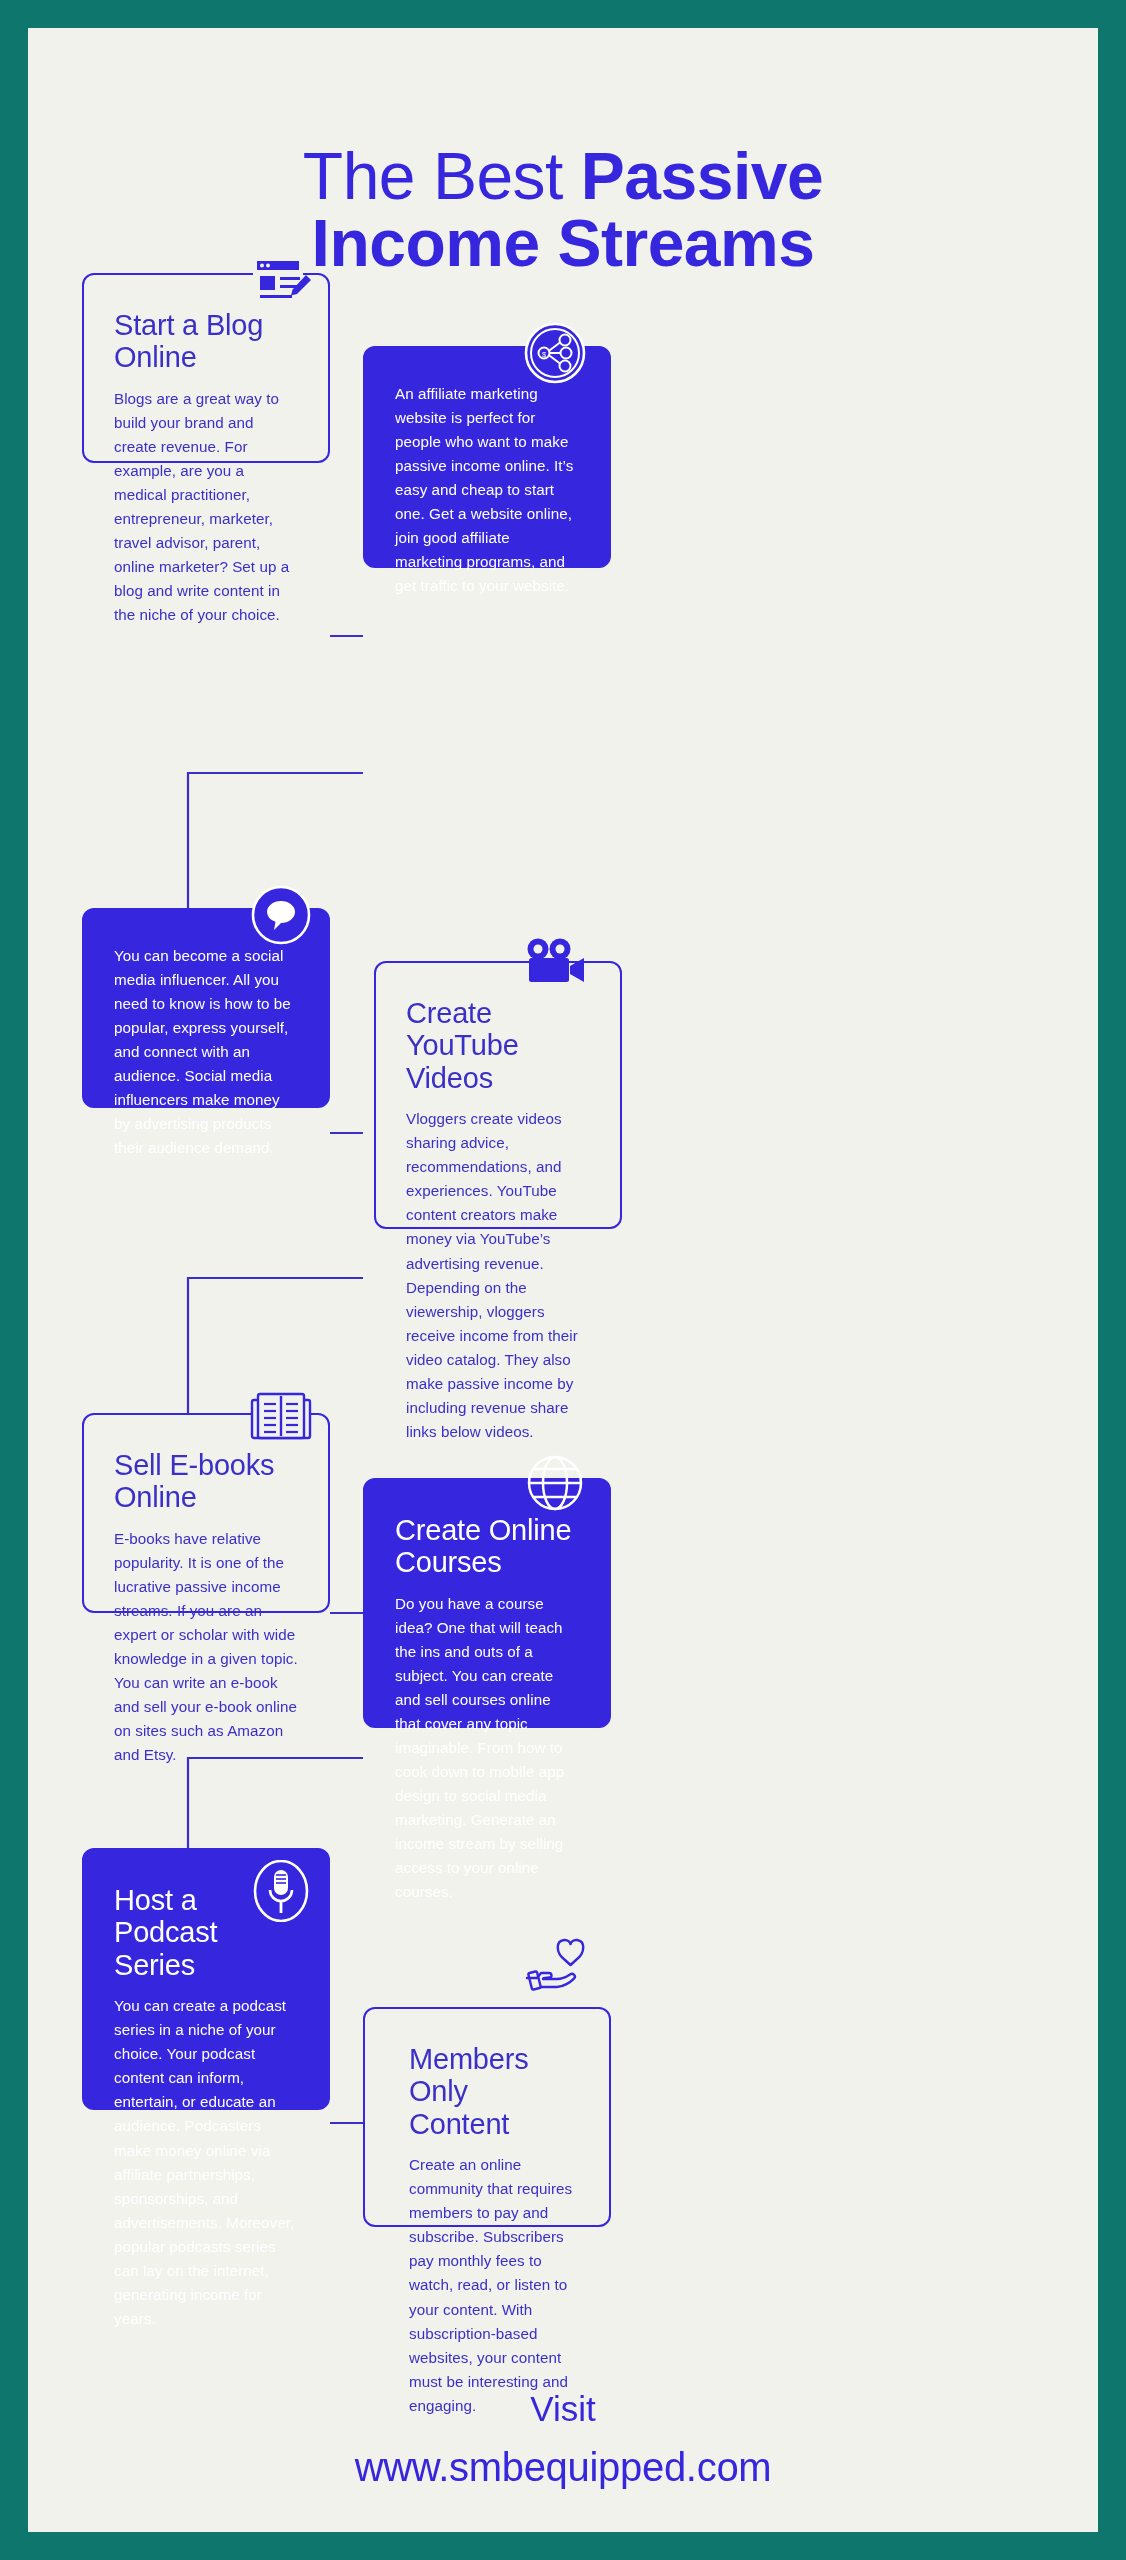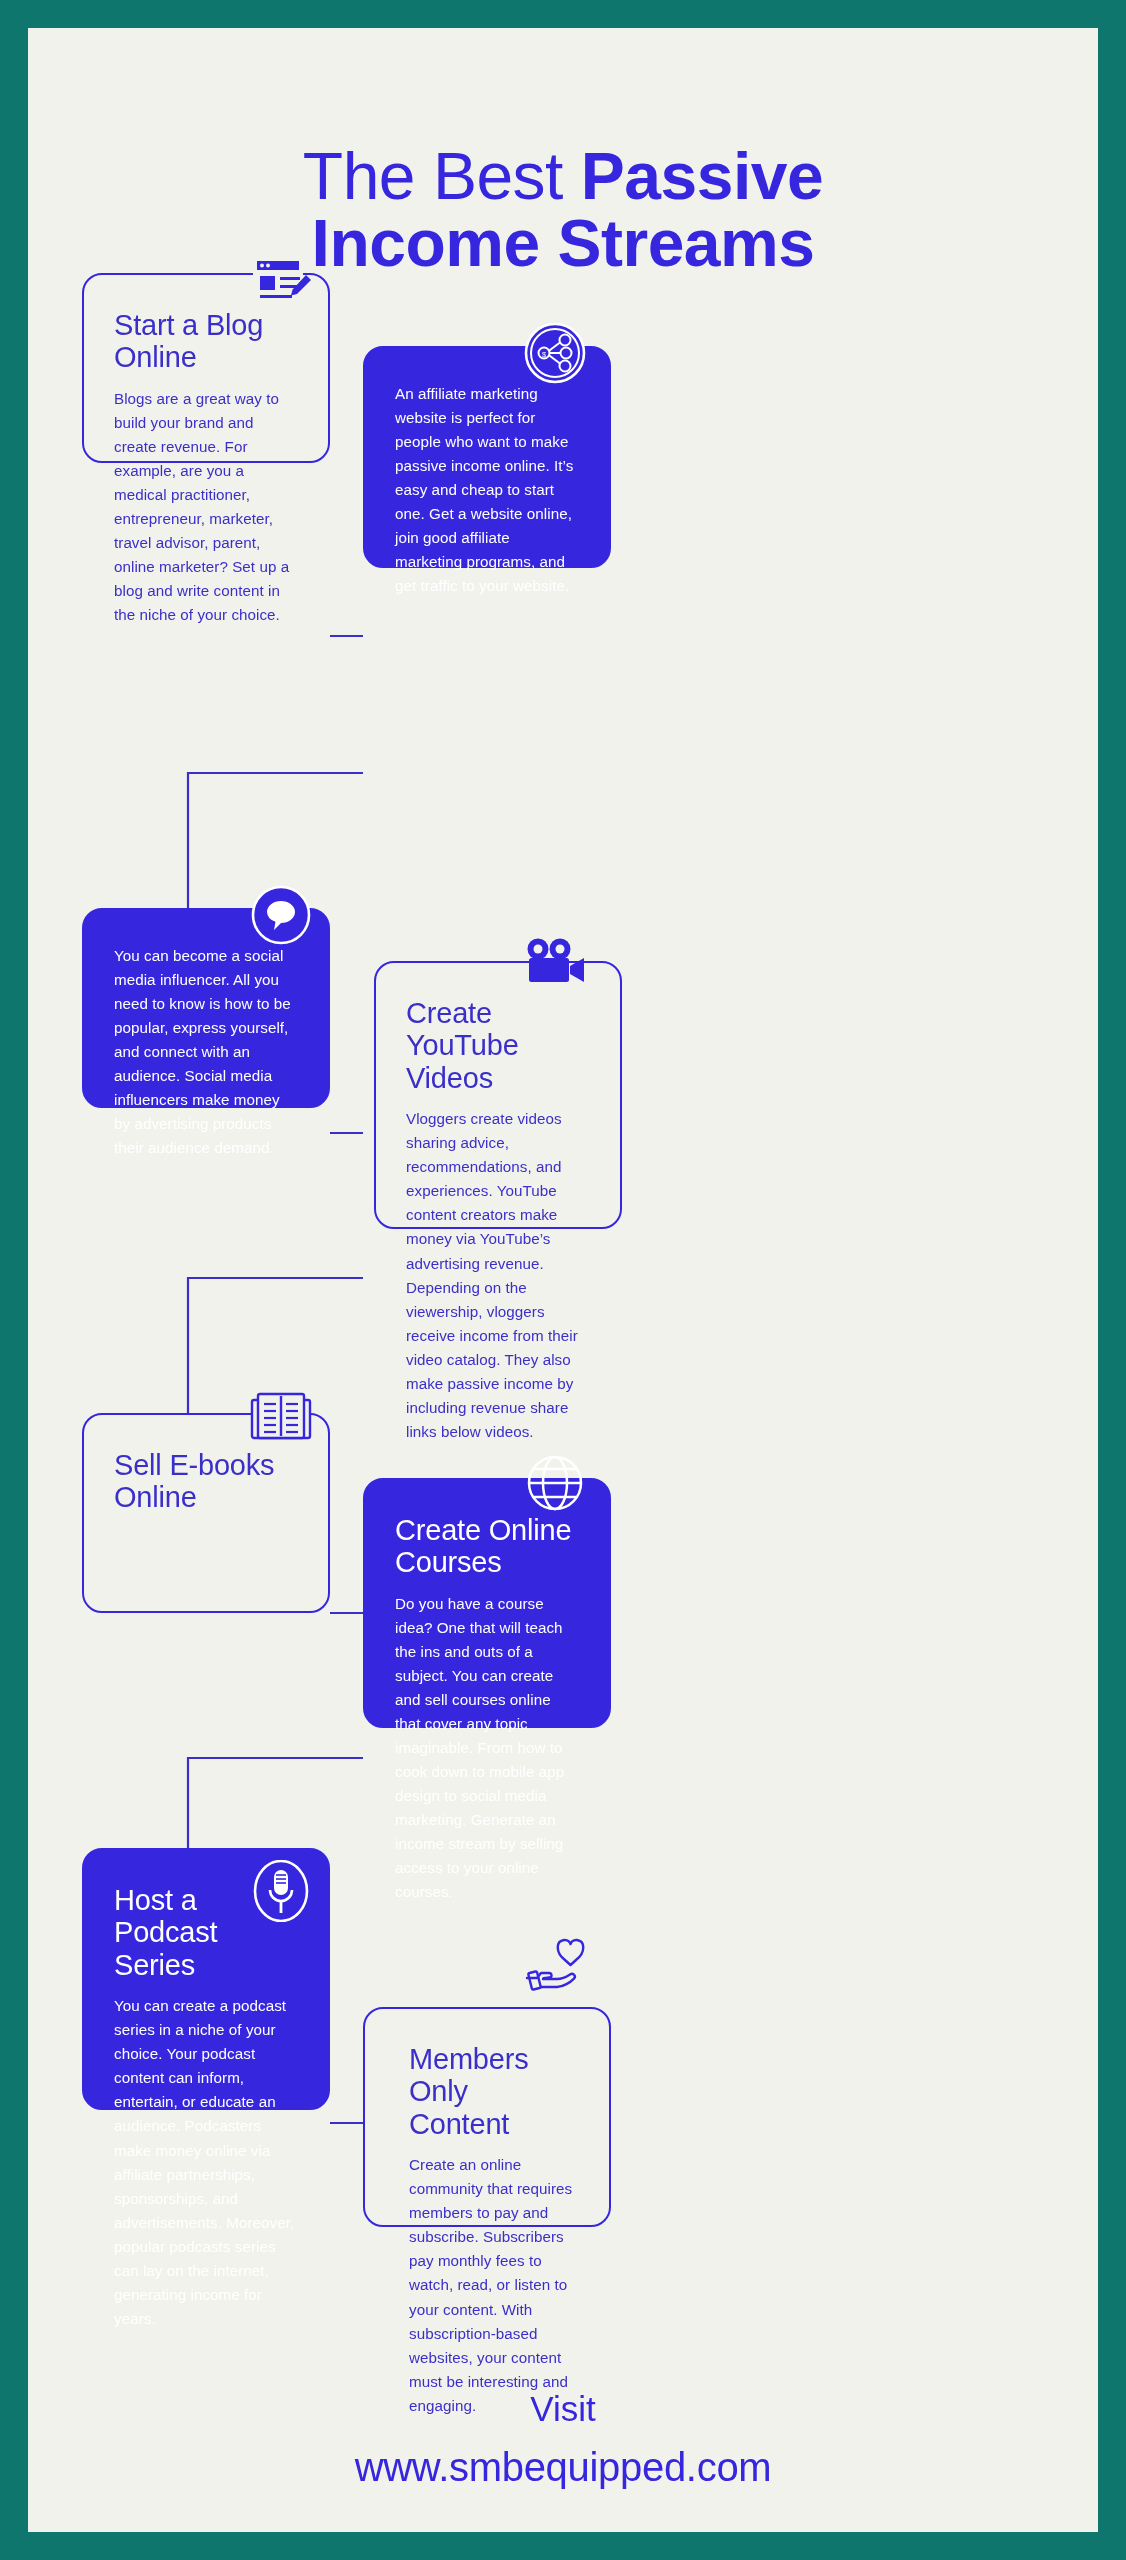--- a/index.html
+++ b/index.html
@@ -40,21 +40,21 @@
   .title-line { display: block; color: #3626DE; font-size: 66px; letter-spacing: -0.5px; }
   .t-light { font-weight: 300; }
   .t-bold  { font-weight: 700; }
 
   
   .wires { position: absolute; left: 0; top: 0; width: 1070px; height: 2504px; }
 
   
   .card {
     position: absolute;
-    border-radius: 20px;
+    border-radius: 12px;
     padding: 34px 30px 26px 30px;
   }
   .card.outline {
     background: #F2F2EC;
     border: 2.2px solid #3626DE;
   }
   .card.filled {
     background: #3626DE;
     border: 2.2px solid #3626DE;
   }
@@ -188,20 +188,21 @@
         <circle cx="38" cy="12" r="10.5" fill="#3626DE"></circle>
         <circle cx="38" cy="12" r="4.5" fill="#F2F2EC"></circle>
         <rect x="7" y="21" width="40" height="24" rx="2.5" fill="#3626DE"></rect>
         <path d="M48 29 L62 21 V45 L48 37 Z" fill="#3626DE"></path>
       </svg>
     </div>
 
     <div class="card outline" style="left:54px; top:1385px; width:248px; height:200px;">
       <div class="card-title">Sell E-books
 Online</div>
+      <div class="card-body">E-books have relative popularity. It is one of the lucrative passive income streams. If you are an expert or scholar with wide knowledge in a given topic. You can write an e-book and sell your e-book online on sites such as Amazon and Etsy.</div>
     </div>
     <div class="icon-wrap" style="left:216px; top:1352px;">
       <svg width="66" height="58" viewBox="0 0 66 58" stroke="#3626DE" stroke-width="2.4" fill="#F2F2EC">
         <rect x="4" y="12" width="58" height="38" rx="2"></rect>
         <rect x="10" y="6" width="46" height="44" rx="2"></rect>
         <line x1="33" y1="8" x2="33" y2="48"></line>
         <g stroke-width="2.2">
           <line x1="16" y1="16" x2="28" y2="16"></line>
           <line x1="16" y1="23" x2="28" y2="23"></line>
           <line x1="16" y1="30" x2="28" y2="30"></line>

